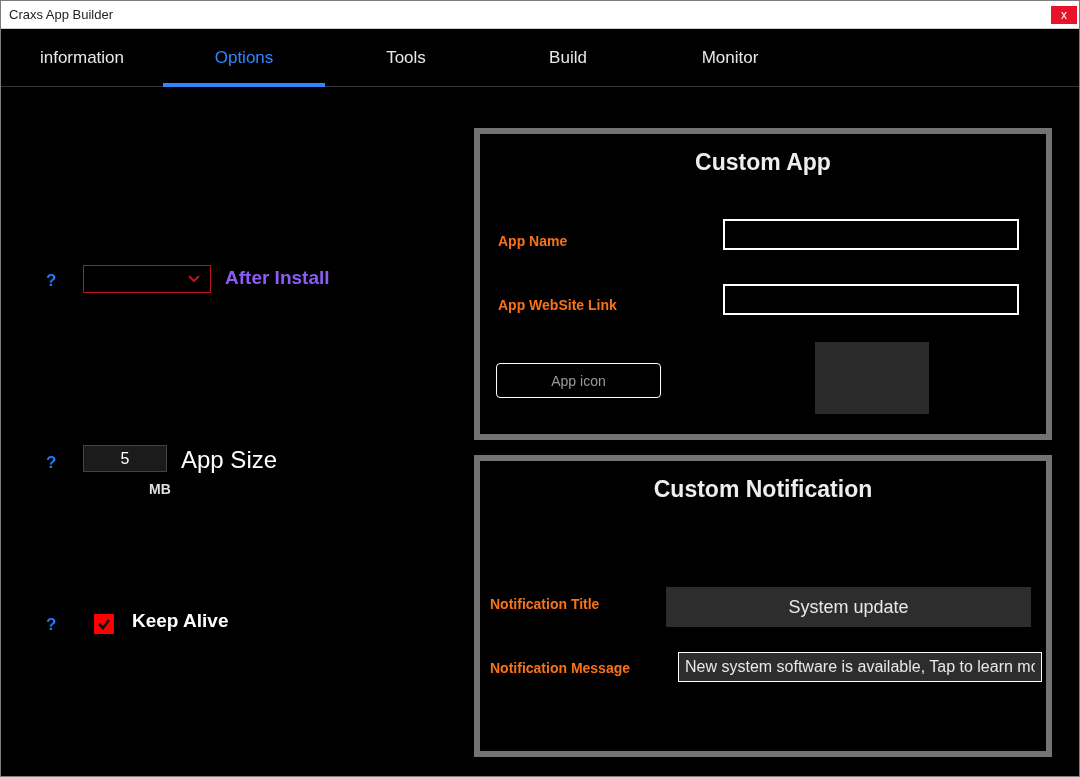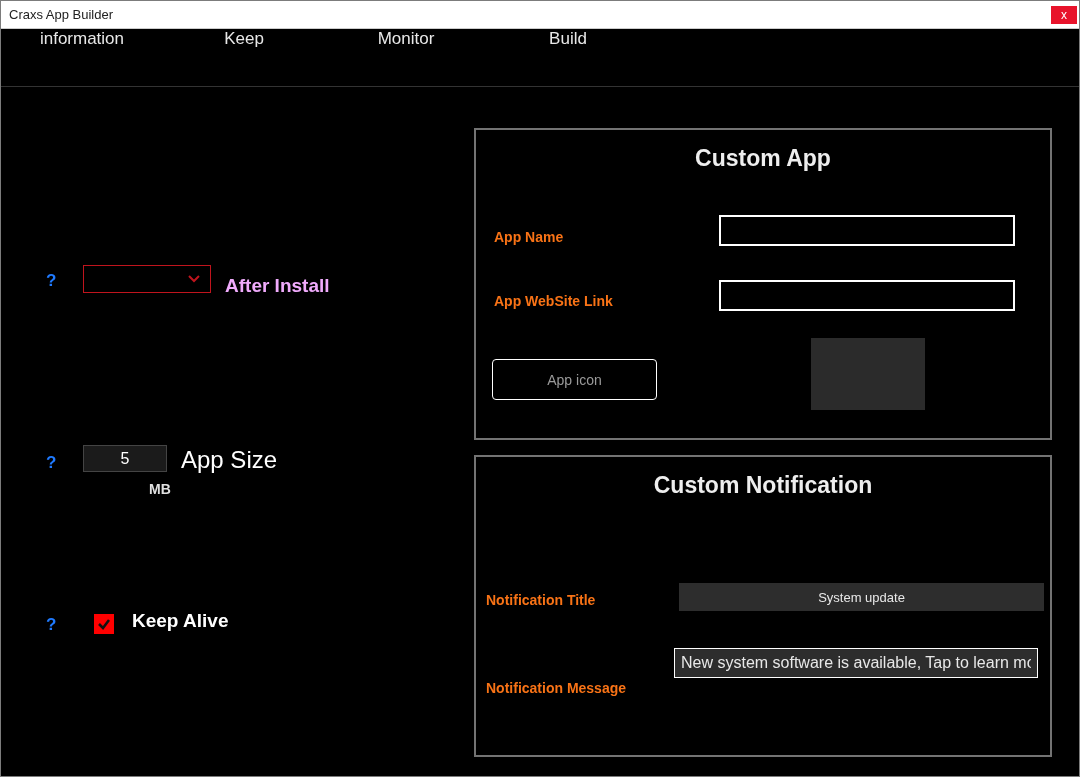--- a/index.html
+++ b/index.html
@@ -47,20 +47,21 @@
     }
     .nav {
       display: flex;
       height: 58px;
       border-bottom: 1px solid #333;
       align-items: stretch;
     }
     .nav-item {
       width: 162px;
       display: flex;
+      align-items: center;
       justify-content: center;
       color: #e8e8e8;
       font-size: 17px;
       cursor: pointer;
       position: relative;
     }
     .nav-item.active {
       color: #2f87ff;
     }
     .nav-item.active::after {
@@ -100,24 +101,23 @@
       cursor: pointer;
     }
     .chevron-down {
       width: 12px; height: 8px;
     }
     .chevron-down svg { display: block; }
 
     .label-after-install {
       position: absolute;
       left: 224px; top: 180px;
-      color: #f0abfc;
+      color: #8b5cf6;
       font-size: 19px;
       font-weight: 600;
-      margin-top: 8px;
     }
     .app-size-input {
       position: absolute;
       left: 82px; top: 358px;
       width: 84px;
       height: 27px;
       background: #1b1b1b;
       border: 1px solid #444;
       text-align: center;
       color: #fff;
@@ -154,21 +154,21 @@
       position: absolute;
       left: 131px; top: 523px;
       color: #fff;
       font-size: 19px;
       font-weight: 600;
     }
 
     
     .panel {
       position: absolute;
-      border: 2px solid #737373;
+      border: 6px solid #737373;
       background: #000;
     }
     .panel1 { left: 473px; top: 41px; width: 578px; height: 312px; }
     .panel2 { left: 473px; top: 368px; width: 578px; height: 302px; bottom: auto; }
 
     .panel-title {
       text-align: center;
       color: #eee;
       font-size: 23px;
       font-weight: 700;
@@ -189,46 +189,46 @@
       color: #fff;
       padding: 0 6px;
       font-size: 14px;
     }
     .inp-app-name { left: 243px; top: 85px; width: 296px; height: 31px; }
     .inp-app-link { left: 243px; top: 150px; width: 296px; height: 31px; }
 
     .app-icon-btn {
       position: absolute;
       left: 16px; top: 229px;
-      width: 165px; height: 41px;
+      width: 165px; height: 35px;
       border: 1px solid #fff;
       background: #000;
       color: #9a9a9a;
       font-size: 14px;
       border-radius: 4px;
       cursor: pointer;
     }
     .icon-preview {
       position: absolute;
       left: 335px; top: 208px;
       width: 114px; height: 72px;
       background: #2b2b2b;
     }
 
     .lbl-notif-title { left: 10px; top: 135px; }
-    .lbl-notif-msg   { left: 10px; top: 199px; margin-top: 24px; }
+    .lbl-notif-msg   { left: 10px; top: 199px; }
     .notif-title-box {
       position: absolute;
-      left: 203px; top: 126px;
-      width: 365px; height: 28px;
+      left: 186px; top: 126px;
+      width: 365px; height: 40px;
       background: #2d2d2d;
       color: #e8e8e8;
       text-align: center;
       border: none;
-      font-size: 13px;
+      font-size: 18px;
     }
     .notif-msg-box {
       position: absolute;
       left: 198px; top: 191px;
       width: 364px; height: 30px;
       background: #2d2d2d;
       color: #e8e8e8;
       border: 1px solid #fff;
       padding: 0 6px;
       font-size: 16px;
@@ -245,28 +245,31 @@
     <span class="title-bar-text">Craxs App Builder</span>
     <div class="close-btn">
       <span>x</span>
     </div>
   </div>
 
   <div class="nav">
     <div class="nav-item">
         <span>information</span>
       </div>
+    <div class="nav-item active">
+        <span>Options</span>
+      </div>
     <div class="nav-item">
-        <span>Keep</span>
+        <span>Tools</span>
+      </div>
+    <div class="nav-item">
+        <span>Build</span>
       </div>
     <div class="nav-item">
         <span>Monitor</span>
-      </div>
-    <div class="nav-item">
-        <span>Build</span>
       </div>
   </div>
 
   <div class="content">
 
     <span class="help-q q1">?</span>
     <div class="after-install-select">
       <span class="chevron-down">
         <svg width="12" height="8" viewBox="0 0 12 8">
             <path d="M1 1 L6 6 L11 1" stroke="#c0141d" stroke-width="2" fill="none"></path>

